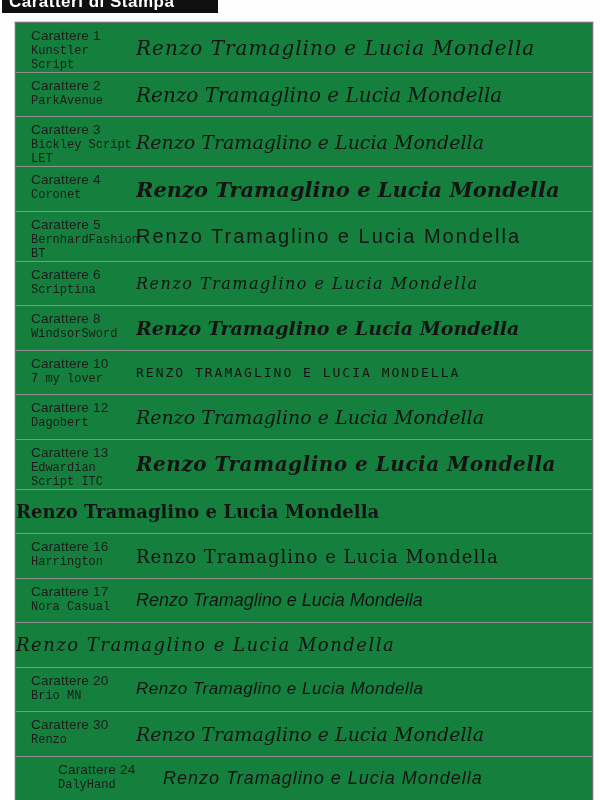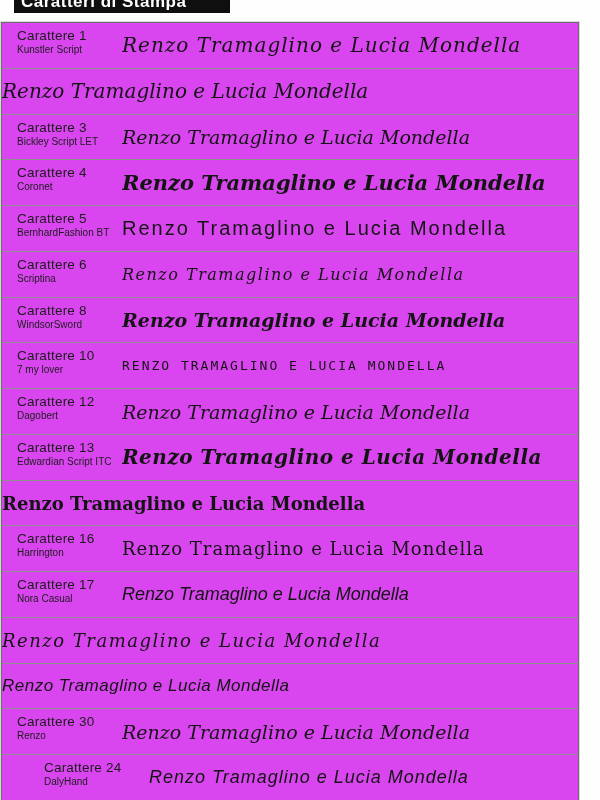--- a/index.html
+++ b/index.html
@@ -2,46 +2,46 @@
 <html><head>
 <meta charset="utf-8">
 <style>
   html,body{margin:0;padding:0;}
   body{
     width:600px;height:800px;position:relative;overflow:hidden;
     background:#fefefe;font-family:"Liberation Sans",sans-serif;
   }
   
   .titlebar{
-    position:absolute;left:14px;top:0;width:216px;height:13px;
+    position:absolute;left:2px;top:0;width:216px;height:13px;
     background:#0f0f0f;overflow:hidden;
   }
   .titlebar span{
     display:block;color:#ffffff;font-weight:bold;font-size:17px;
     letter-spacing:.5px;margin-top:-8px;padding-left:7px;white-space:nowrap;
     font-family:"Liberation Sans",sans-serif;
   }
   
   .table{
-    position:absolute;left:1px;top:22px;width:578px;height:778px;
+    position:absolute;left:15px;top:22px;width:578px;height:778px;
     box-sizing:border-box;border:1px solid #6e6e6e;border-bottom:none;
-    display:flex;flex-direction:column;background:#d946ef;
+    display:flex;flex-direction:column;background:#15803d;
     box-shadow:0 0 0 1px #d8d8d8;
   }
   .row{
     flex:1;display:flex;align-items:center;box-sizing:border-box;
     border-bottom:1px solid #8f8f8f;
   }
   .row:last-child{border-bottom:none;margin-left:27px;}
   .cell-label{
     width:120px;box-sizing:border-box;padding-left:15px;
     align-self:flex-start;padding-top:5px;
   }
   .char-label{font-size:13.5px;color:#1c1c1c;letter-spacing:.2px;}
-  .font-name{font-size:10px;color:#1c1c1c;margin-top:1px;}
+  .font-name{font-size:12px;color:#1c1c1c;margin-top:1px;font-family:Liberation Mono, monospace;}
   .cell-sample{
     flex:1;color:#141414;white-space:nowrap;
     padding-right:10px;overflow:hidden;
   }
   
   .s1 {font:italic 20px "DejaVu Serif",serif;letter-spacing:1px;}
   .s2 {font:italic 20px "DejaVu Serif",serif;}
   .s3 {font:italic 19px "DejaVu Serif",serif;}
   .s4 {font:italic 700 21px "DejaVu Serif",serif;}
   .s5 {font-family:"Liberation Sans",sans-serif;font-size:20px;font-weight:300;letter-spacing:2px;}
@@ -69,20 +69,24 @@
 
   <div class="row">
     <div class="cell-label">
       <div class="char-label">Carattere 1</div>
       <div class="font-name">Kunstler Script</div>
     </div>
     <div class="cell-sample s1">Renzo Tramaglino e Lucia Mondella</div>
   </div>
 
   <div class="row">
+    <div class="cell-label">
+      <div class="char-label">Carattere 2</div>
+      <div class="font-name">ParkAvenue</div>
+    </div>
     <div class="cell-sample s2">Renzo Tramaglino e Lucia Mondella</div>
   </div>
 
   <div class="row">
     <div class="cell-label">
       <div class="char-label">Carattere 3</div>
       <div class="font-name">Bickley Script LET</div>
     </div>
     <div class="cell-sample s3">Renzo Tramaglino e Lucia Mondella</div>
   </div>
@@ -161,20 +165,24 @@
       <div class="font-name">Nora Casual</div>
     </div>
     <div class="cell-sample s13">Renzo Tramaglino e Lucia Mondella</div>
   </div>
 
   <div class="row">
     <div class="cell-sample s14">Renzo Tramaglino e Lucia Mondella</div>
   </div>
 
   <div class="row">
+    <div class="cell-label">
+      <div class="char-label">Carattere 20</div>
+      <div class="font-name">Brio MN</div>
+    </div>
     <div class="cell-sample s15">Renzo Tramaglino e Lucia Mondella</div>
   </div>
 
   <div class="row">
     <div class="cell-label">
       <div class="char-label">Carattere 30</div>
       <div class="font-name">Renzo</div>
     </div>
     <div class="cell-sample s16">Renzo Tramaglino e Lucia Mondella</div>
   </div>

